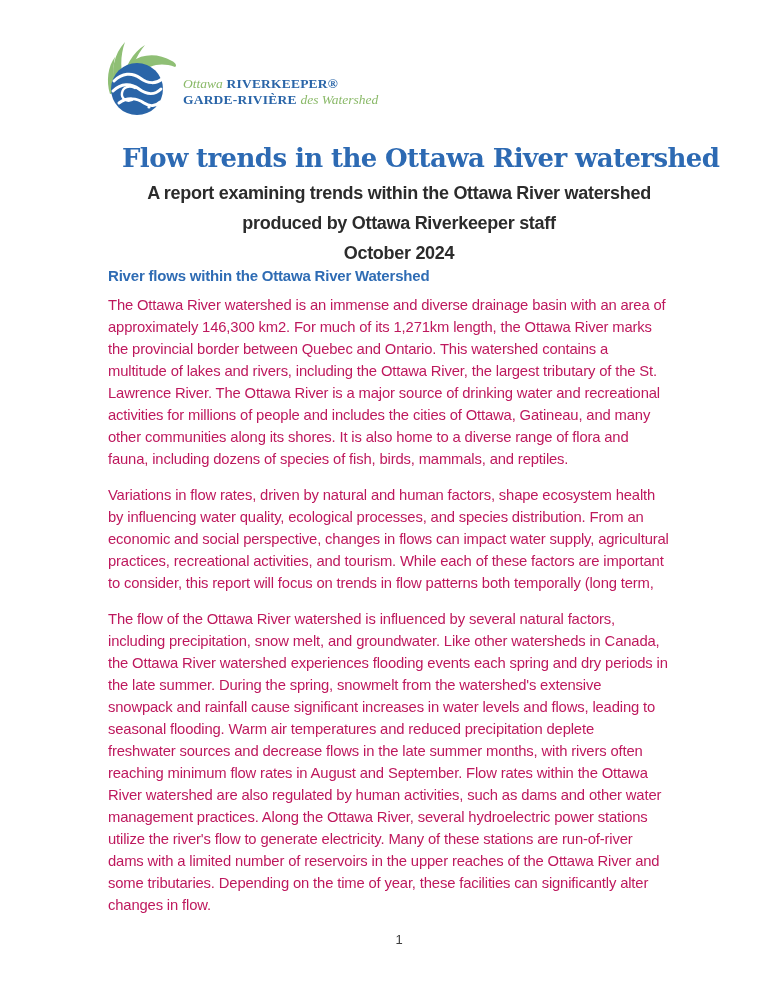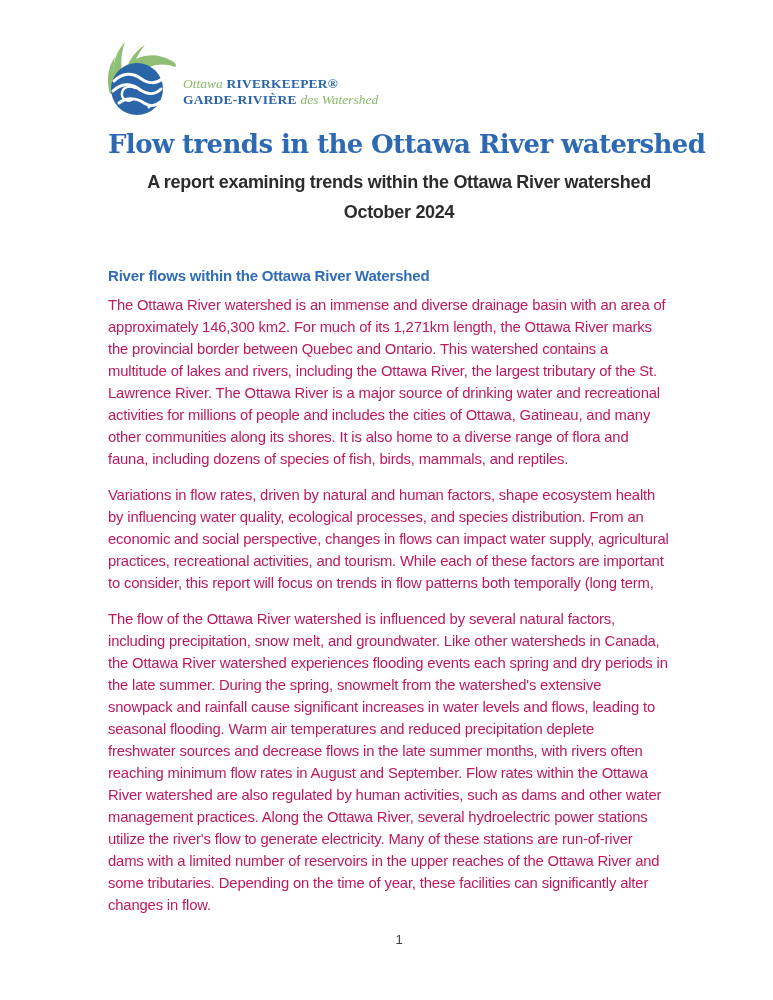--- a/index.html
+++ b/index.html
@@ -40,33 +40,33 @@
     color: #2a65a8;
     letter-spacing: 0.2px;
   }
 
   
   .report-title {
     position: absolute;
     top: 127px;
     left: 108px;
     width: 582px;
-    margin: 0;
+    margin: 14px;
     text-align: center;
     white-space: nowrap;
     font-family: "DejaVu Serif", serif;
     font-weight: bold;
     font-size: 26px;
     line-height: 34px;
     letter-spacing: -0.6px;
     color: #2d6ab3;
   }
   .report-subtitle {
     position: absolute;
-    top: 167px;
+    top: 178px;
     left: 108px;
     width: 582px;
     text-align: center;
     font-weight: 700;
     font-size: 18px;
     line-height: 30px;
     letter-spacing: -0.3px;
     color: #2c2c2c;
   }
   .report-subtitle div { white-space: nowrap; }
@@ -143,20 +143,21 @@
         <span class="logo-blue-bold">GARDE-RIVIÈRE</span>
         <span class="logo-green-italic">des Watershed</span>
       </div>
     </div>
   </header>
 
   <h1 class="report-title">Flow trends in the Ottawa River watershed</h1>
 
   <div class="report-subtitle">
     <div>A report examining trends within the Ottawa River watershed</div>
+    <div>produced by Ottawa Riverkeeper staff</div>
     <div>October 2024</div>
   </div>
 
   <h2 class="section-heading">River flows within the Ottawa River Watershed</h2>
 
   <div class="body-text">
     <p class="para">The Ottawa River watershed is an immense and diverse drainage basin with an area of
 approximately 146,300 km2. For much of its 1,271km length, the Ottawa River marks
 the provincial border between Quebec and Ontario. This watershed contains a
 multitude of lakes and rivers, including the Ottawa River, the largest tributary of the St.

